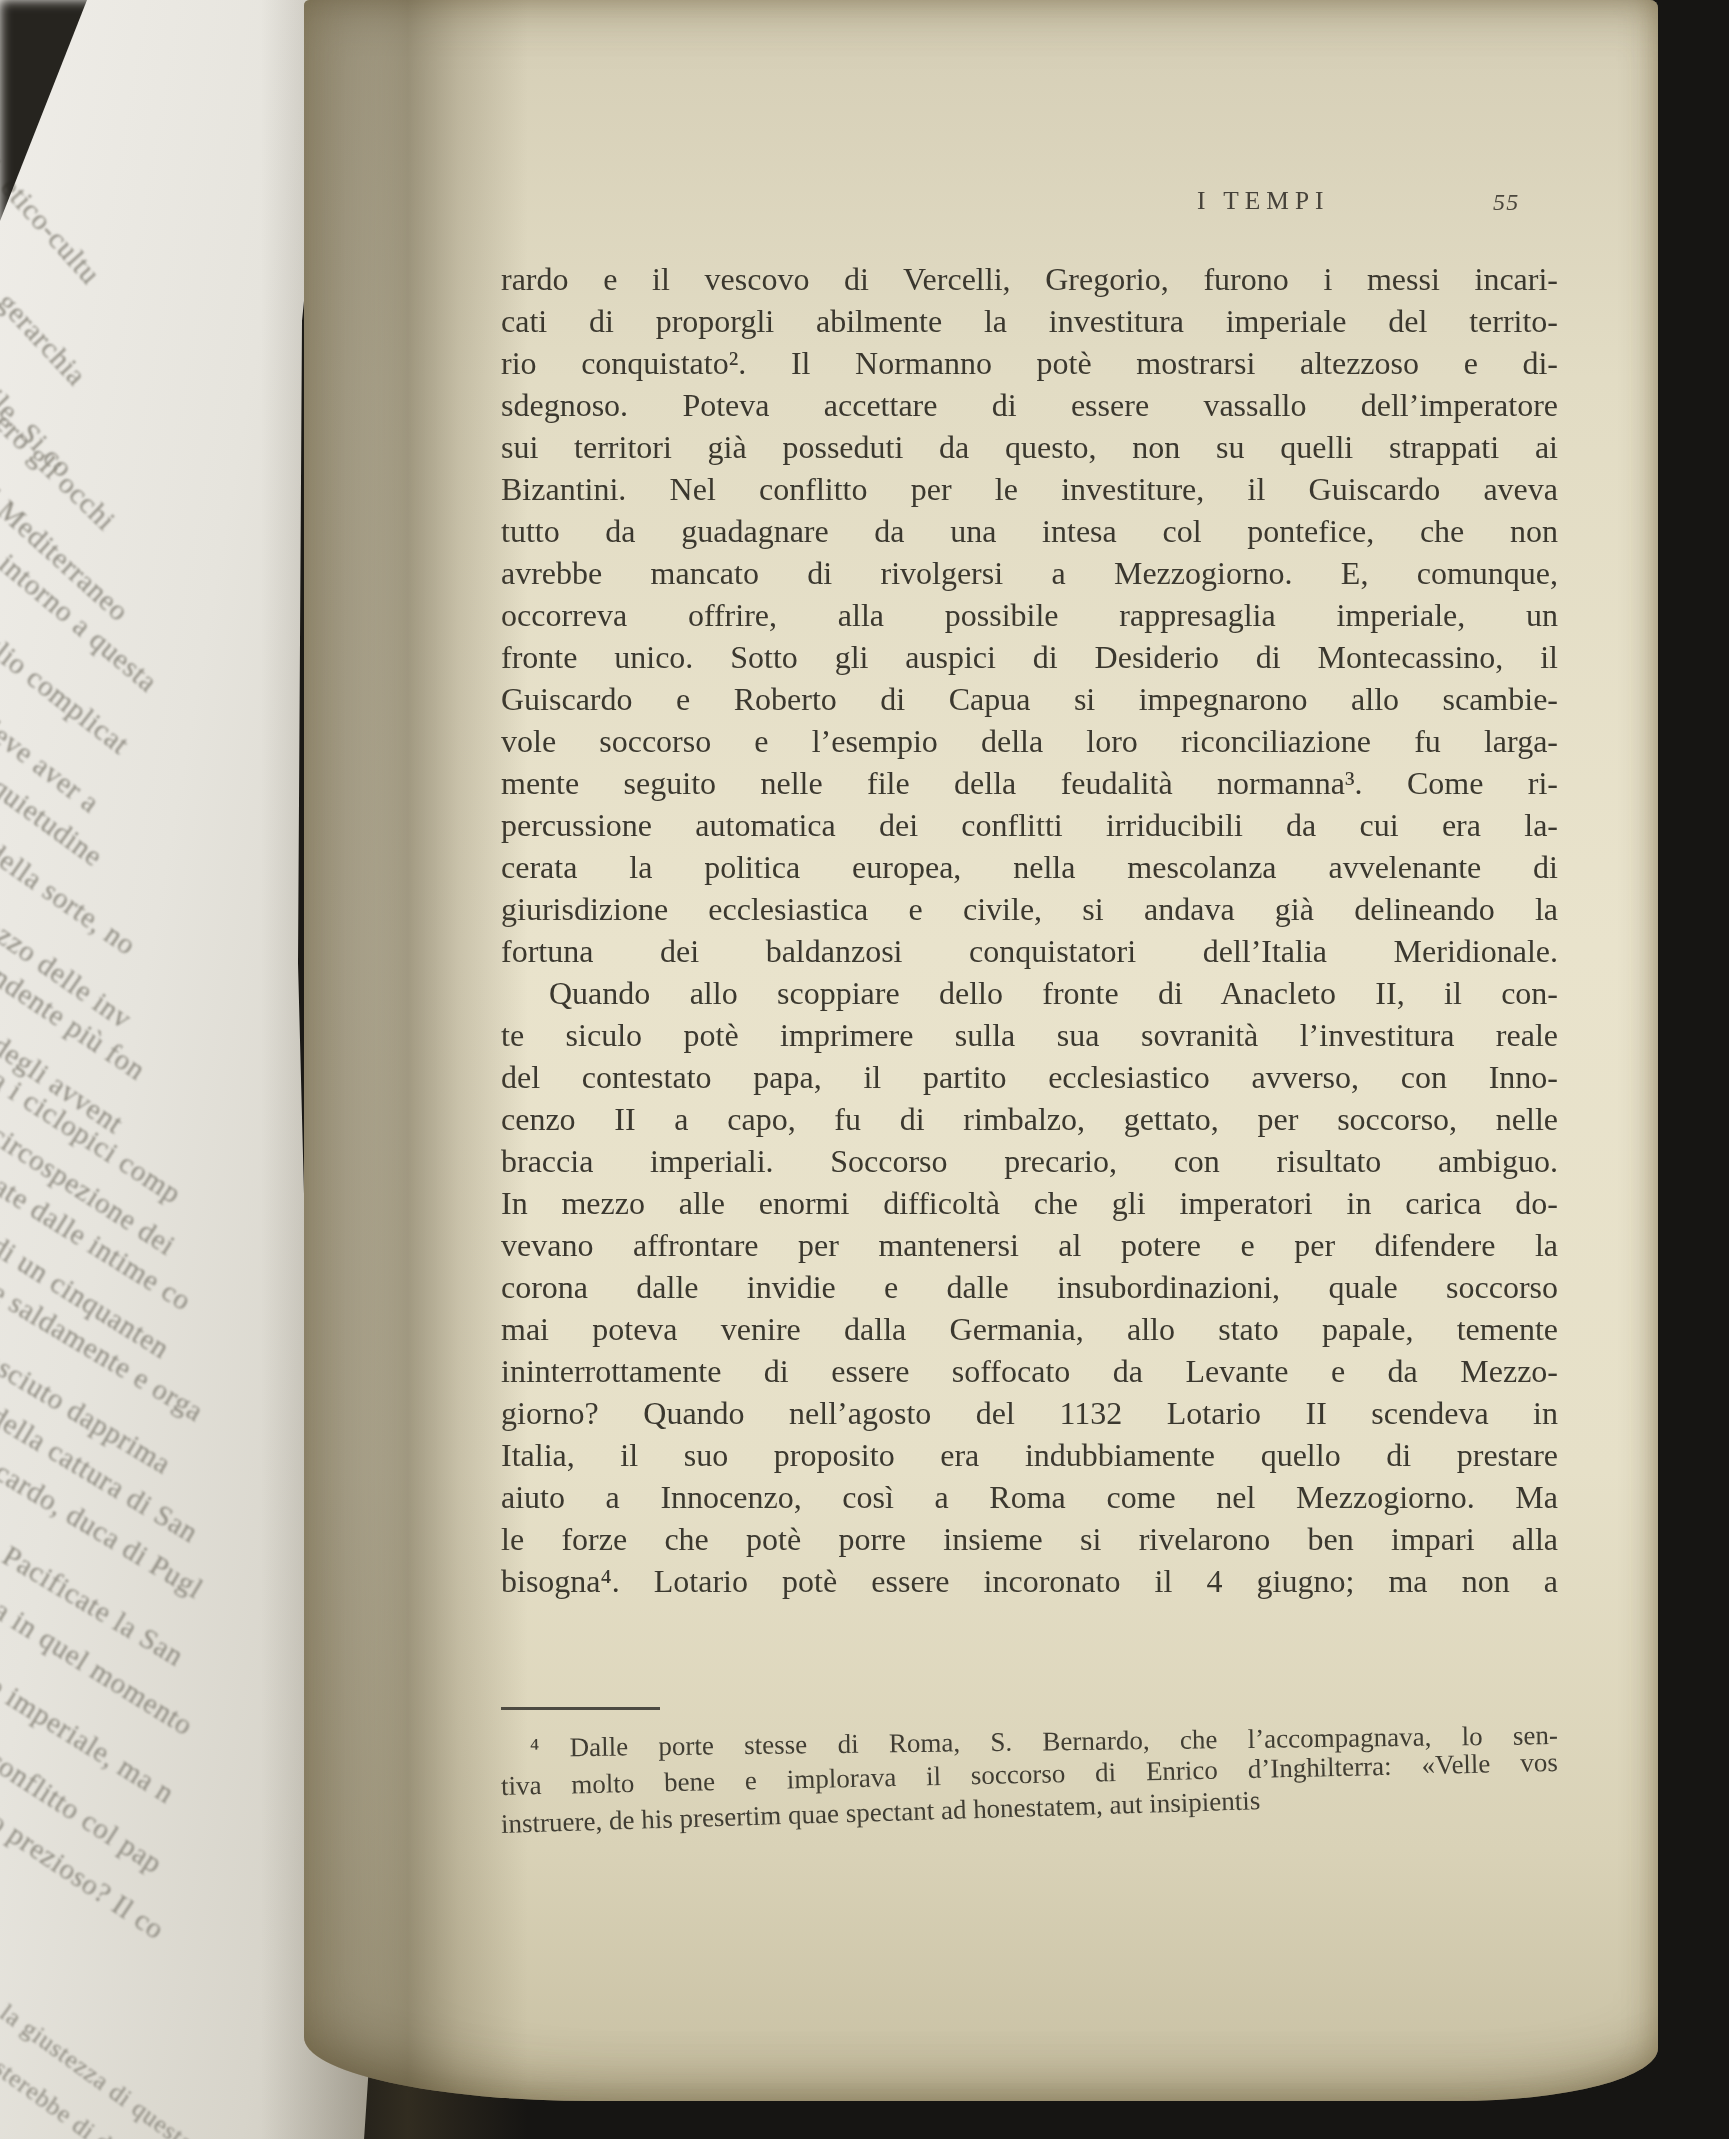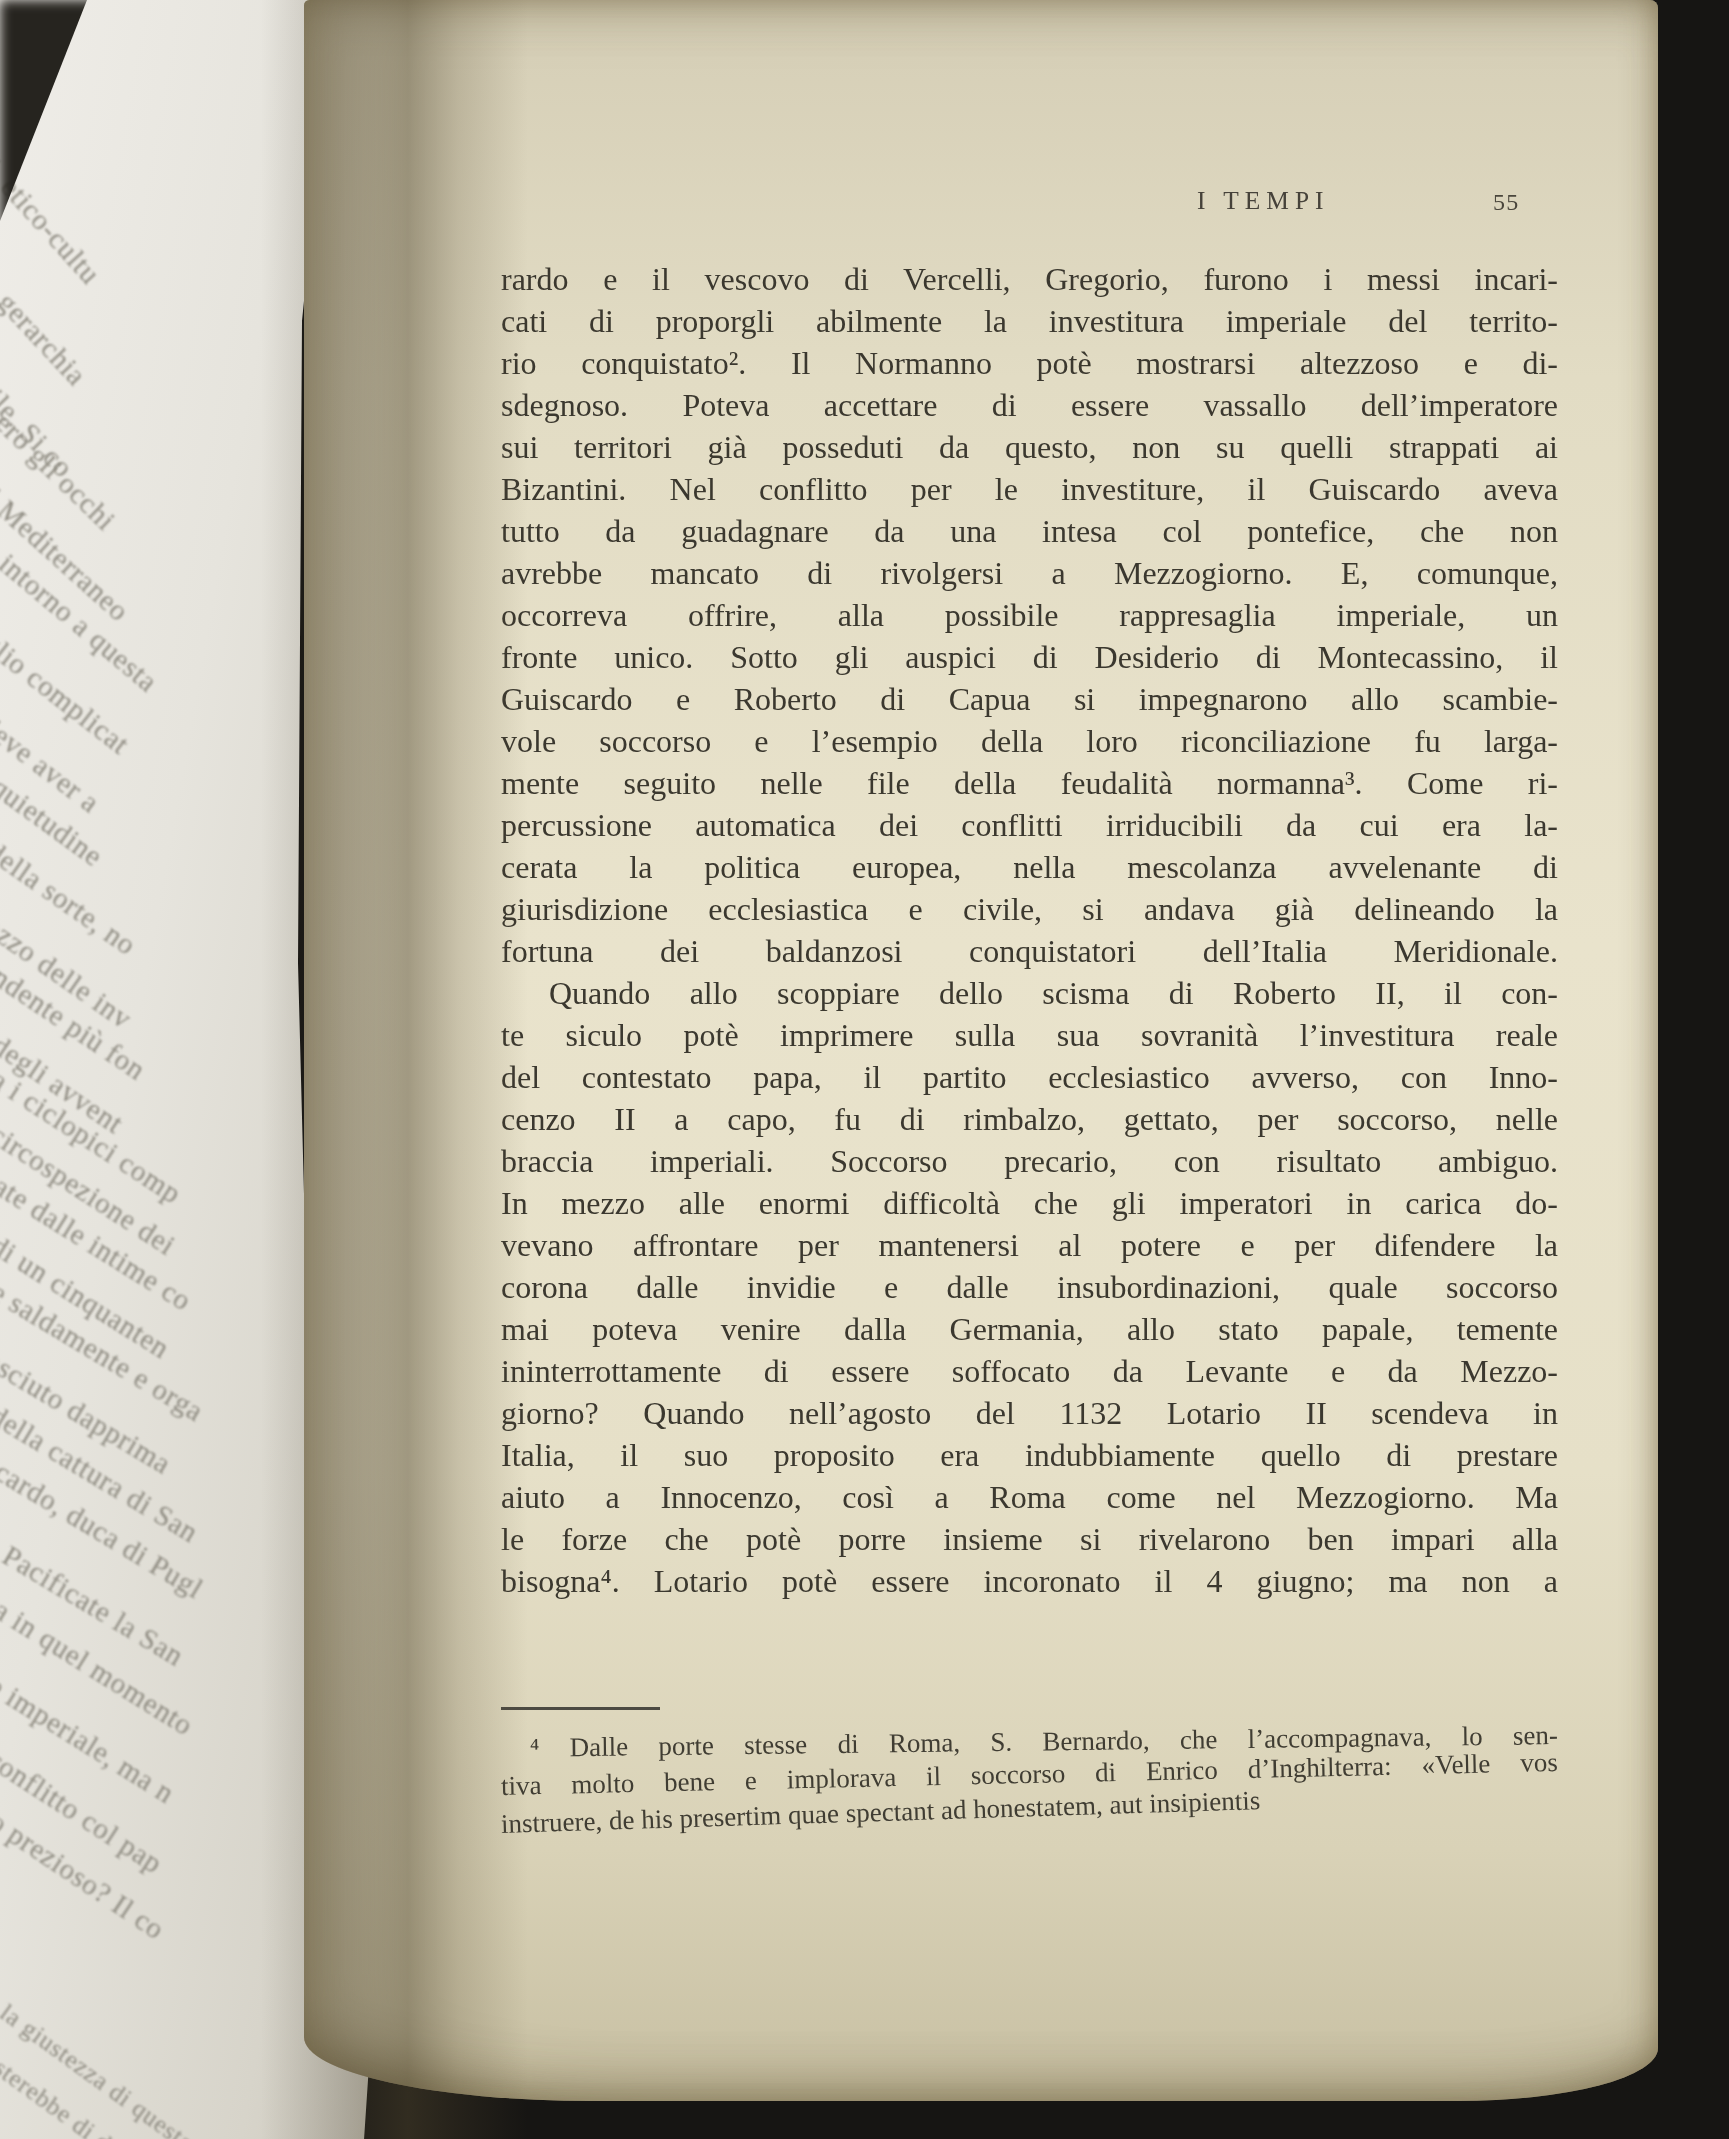--- a/index.html
+++ b/index.html
@@ -27,21 +27,21 @@
     border-radius:5.3px 8px 201px 288px / 5.3px 8px 53px 64px;
     box-shadow:inset 64px 0 77px -23.4px rgba(88,74,45,.55),
                inset -13.4px 0 23px -8px rgba(120,105,70,.38),
                inset 0 19px 47px -14.7px rgba(110,96,60,.34),
                inset 0 -30px 53px -19px rgba(100,85,50,.42);
     z-index:3;}
 
   #running-title{position:absolute;left:893px;top:186px;font-size:25.4px;color:#46423a;
     letter-spacing:6px;}
   #page-number{position:absolute;left:1189px;top:189px;font-size:24px;color:#4a463c;
-    letter-spacing:1.3px;}
+    letter-spacing:1.3px;font-style:italic;}
 
   #body-text{position:absolute;left:197px;top:258px;width:1057px;color:#3b382f;
     font-size:32px;}
   .bline{height:42px;line-height:42px;text-align:justify;overflow:hidden;
     text-justify:inter-word;}
   .bline::after{content:"";display:inline-block;width:100%;height:0;}
   .bline.indent{text-indent:48px;}
 
   #footnote-rule{position:absolute;left:197px;top:1707px;width:159px;height:2.7px;
     background:#4c4a42;}
@@ -108,21 +108,21 @@
         <div class="bline">avrebbe mancato di rivolgersi a Mezzogiorno. E, comunque,</div>
         <div class="bline">occorreva offrire, alla possibile rappresaglia imperiale, un</div>
         <div class="bline">fronte unico. Sotto gli auspici di Desiderio di Montecassino, il</div>
         <div class="bline">Guiscardo e Roberto di Capua si impegnarono allo scambie-</div>
         <div class="bline">vole soccorso e l’esempio della loro riconciliazione fu larga-</div>
         <div class="bline">mente seguito nelle file della feudalità normanna³. Come ri-</div>
         <div class="bline">percussione automatica dei conflitti irriducibili da cui era la-</div>
         <div class="bline">cerata la politica europea, nella mescolanza avvelenante di</div>
         <div class="bline">giurisdizione ecclesiastica e civile, si andava già delineando la</div>
         <div class="bline">fortuna dei baldanzosi conquistatori dell’Italia Meridionale.</div>
-        <div class="bline indent">Quando allo scoppiare dello scisma di Roberto II, il con-</div>
+        <div class="bline indent">Quando allo scoppiare dello fronte di Anacleto II, il con-</div>
         <div class="bline">te siculo potè imprimere sulla sua sovranità l’investitura reale</div>
         <div class="bline">del contestato papa, il partito ecclesiastico avverso, con Inno-</div>
         <div class="bline">cenzo II a capo, fu di rimbalzo, gettato, per soccorso, nelle</div>
         <div class="bline">braccia imperiali. Soccorso precario, con risultato ambiguo.</div>
         <div class="bline">In mezzo alle enormi difficoltà che gli imperatori in carica do-</div>
         <div class="bline">vevano affrontare per mantenersi al potere e per difendere la</div>
         <div class="bline">corona dalle invidie e dalle insubordinazioni, quale soccorso</div>
         <div class="bline">mai poteva venire dalla Germania, allo stato papale, temente</div>
         <div class="bline">ininterrottamente di essere soffocato da Levante e da Mezzo-</div>
         <div class="bline">giorno? Quando nell’agosto del 1132 Lotario II scendeva in</div>

